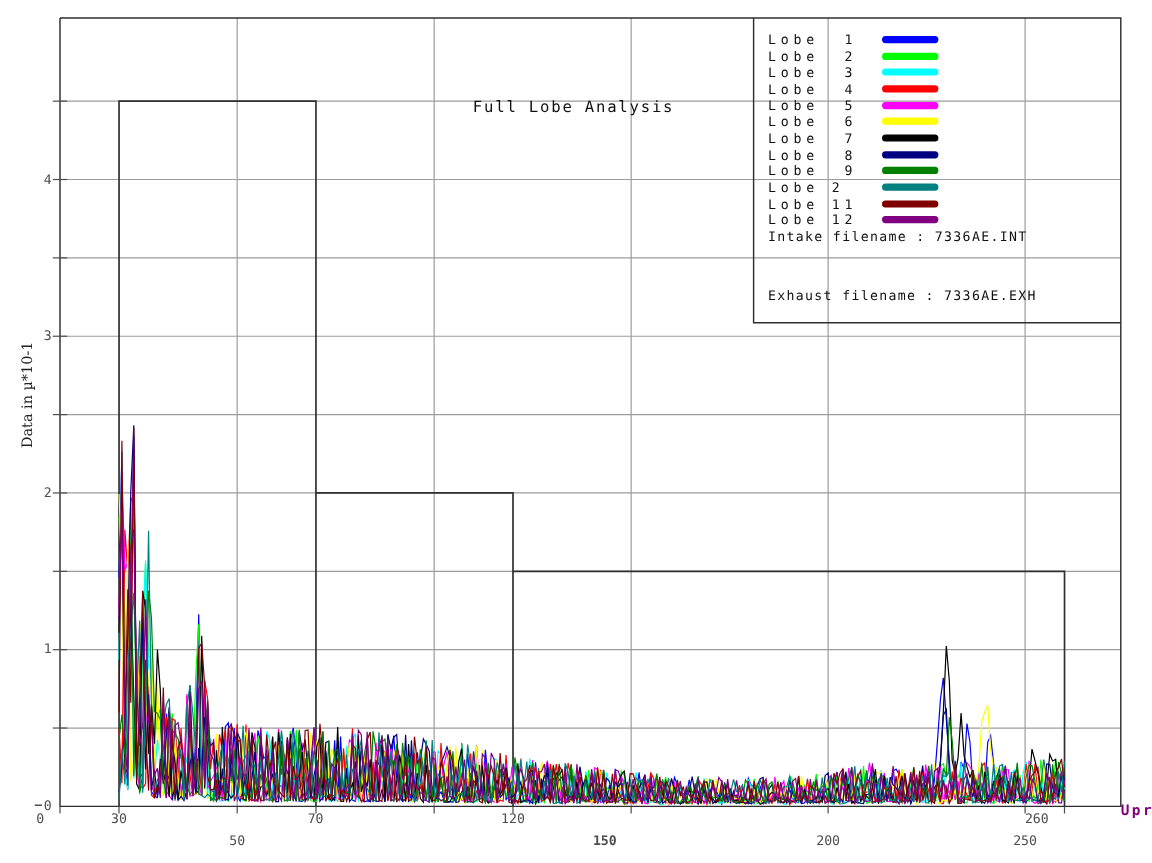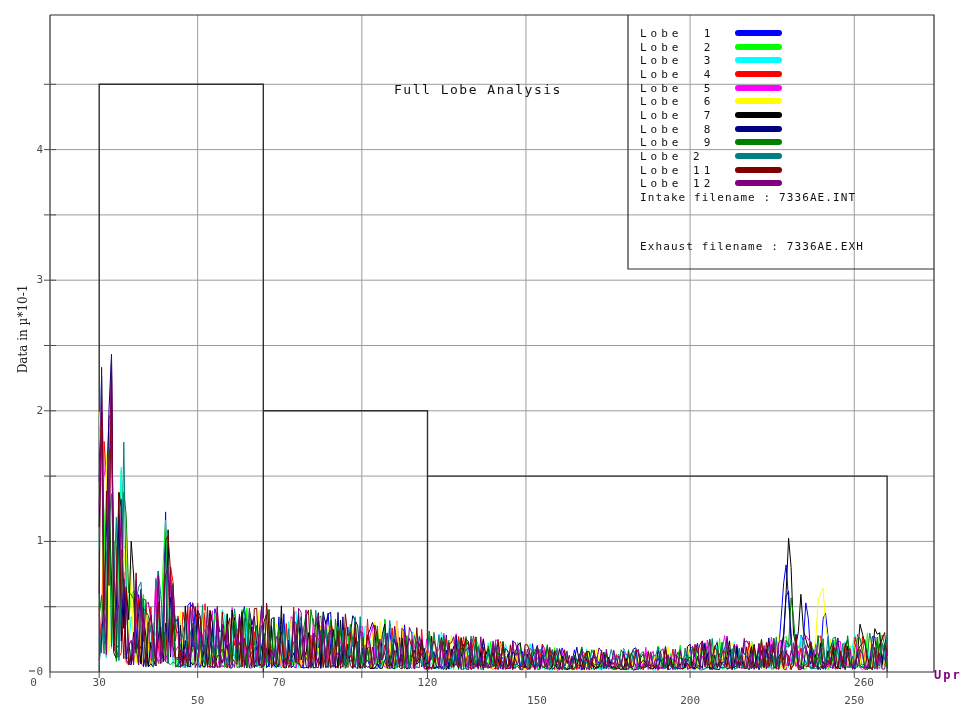--- a/index.html
+++ b/index.html
@@ -132,26 +132,26 @@
       <div class="legend-row" style="top: 157.15px;">
         <span class="legend-label">Lobe 12</span>
         <span class="legend-bar" style="background: rgb(128, 0, 128);"></span>
       </div>
       <div class="legend-extra" style="top: 170.8px;">Intake filename : 7336AE.INT</div>
       <div class="legend-extra" style="top: 184.45px; margin-top: 36px;">Exhaust filename : 7336AE.EXH</div>
     </div>
   <div id="tick-labels">
       <div class="tick-label x-tick-label" style="left: 33.5px; top: 676px;">0</div>
       <div class="tick-label x-tick-label" style="left: 99.16px; top: 676px;">30</div>
-      <div class="tick-label x-tick-label" style="left: 279px; top: 676px;">70</div>
+      <div class="tick-label x-tick-label" style="left: 263px; top: 676px;">70</div>
       <div class="tick-label x-tick-label" style="left: 427.46px; top: 676px;">120</div>
       <div class="tick-label x-tick-label" style="left: 864px; top: 676px;">260</div>
       <div class="tick-label x-tick-label" style="left: 197.65px; top: 694px;">50</div>
       <div class="tick-label x-tick-label" style="left: 361.8px; top: 730px; font-weight: bold;">100</div>
-      <div class="tick-label x-tick-label" style="left: 537px; top: 694px;">150</div>
+      <div class="tick-label x-tick-label" style="left: 504px; top: 694px; font-weight: bold;">150</div>
       <div class="tick-label x-tick-label" style="left: 690.1px; top: 694px;">200</div>
       <div class="tick-label x-tick-label" style="left: 854.25px; top: 694px;">250</div>
       <div class="tick-label y-tick-label" style="left: 19px; top: 665px;">0</div>
       <div class="tick-label y-tick-label" style="left: 19px; top: 534.4px;">1</div>
       <div class="tick-label y-tick-label" style="left: 19px; top: 403.8px;">2</div>
       <div class="tick-label y-tick-label" style="left: 19px; top: 273.2px;">3</div>
       <div class="tick-label y-tick-label" style="left: 19px; top: 142.6px;">4</div>
     </div>
 </div>
 

